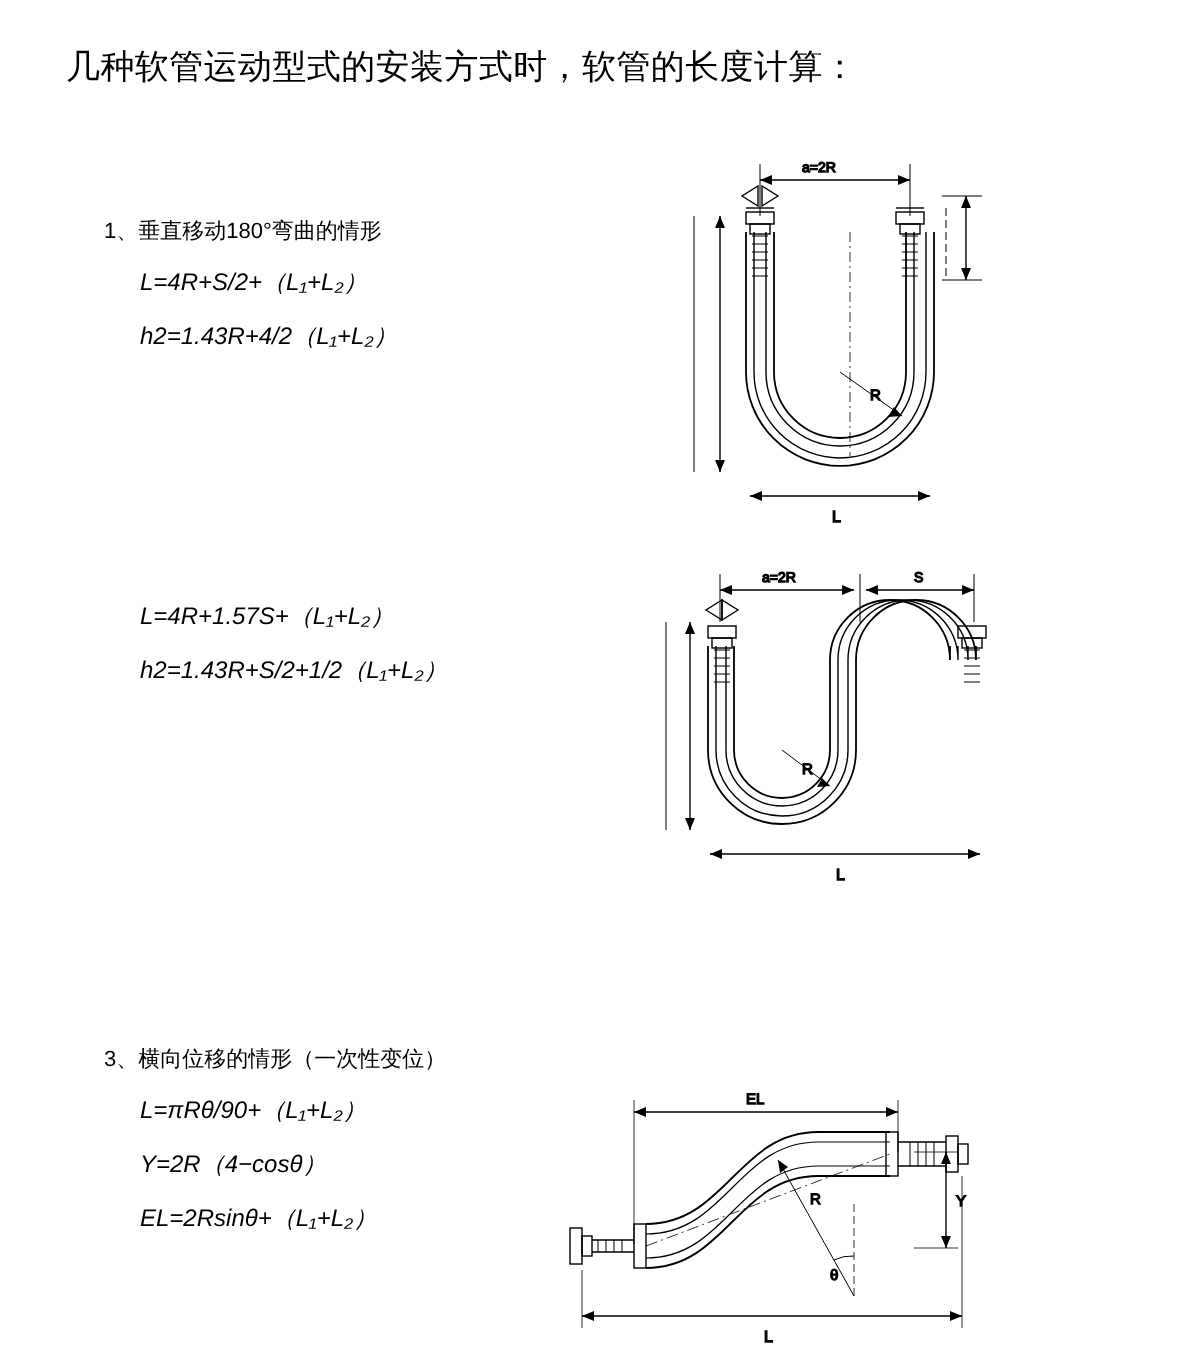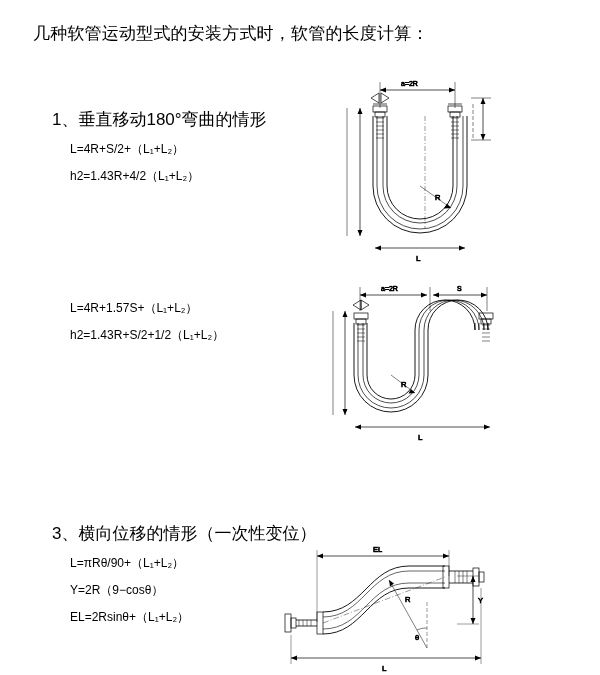--- a/index.html
+++ b/index.html
@@ -37,28 +37,29 @@
   .sec2 { top: 300px; }
   .sec3 { top: 522px; }
 
   .textcol {
     position: absolute;
     left: 52px;
     top: 0;
     width: 250px;
   }
   .sec-title {
-    font-size: 17px;
+    font-size: 11px;
     white-space: nowrap;
     margin: 0 0 10px 0;
   }
   .formula {
     font-size: 12px;
     white-space: nowrap;
     margin: 0 0 10px 18px;
+    font-style: italic;
   }
   .formula:last-child { margin-bottom: 0; }
 
   .figure {
     position: absolute;
     top: -40px;
   }
   .fig1 { left: 305px; }
   .fig2 { left: 305px; top: -25px; }
   .fig3 { left: 277px; top: -18px; margin-top: 36px; }
@@ -221,21 +222,21 @@
           <text x="113" y="165" font-size="8">L</text>
         </g>
       </svg>
     </div>
   </div>
 
   <div class="section sec3">
     <div class="textcol">
       <div class="sec-title">3、横向位移的情形（一次性变位）</div>
       <div class="formula">L=πRθ/90+（L₁+L₂）</div>
-      <div class="formula">Y=2R（9−cosθ）</div>
+      <div class="formula">Y=2R（4−cosθ）</div>
       <div class="formula">EL=2Rsinθ+（L₁+L₂）</div>
     </div>
 
     <div class="figure fig3">
       <svg width="250" height="140" viewBox="0 0 250 140">
         <g stroke="#000" fill="none" stroke-width="0.7">
 
           <line x1="40" y1="16" x2="172" y2="16"></line>
           <path d="M40 16 l6 -2.5 v5 z" fill="#000" stroke="none"></path>
           <path d="M172 16 l-6 -2.5 v5 z" fill="#000" stroke="none"></path>

